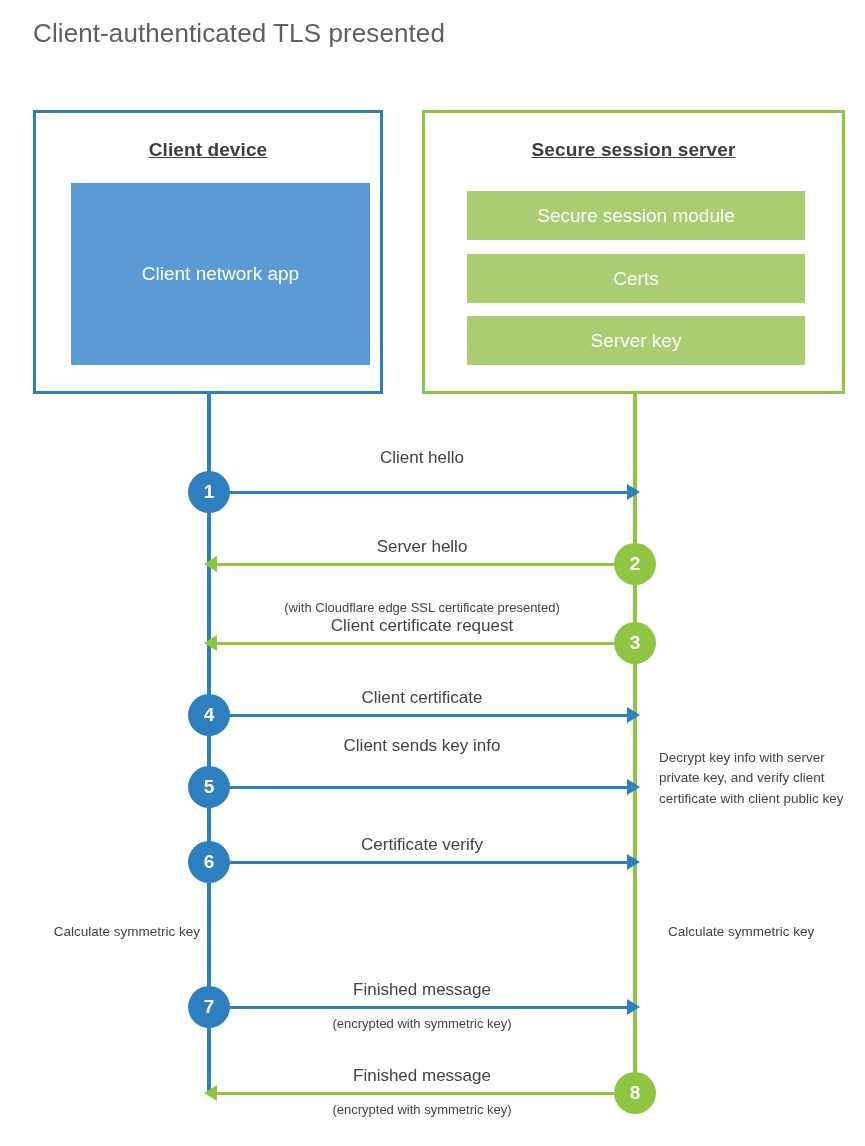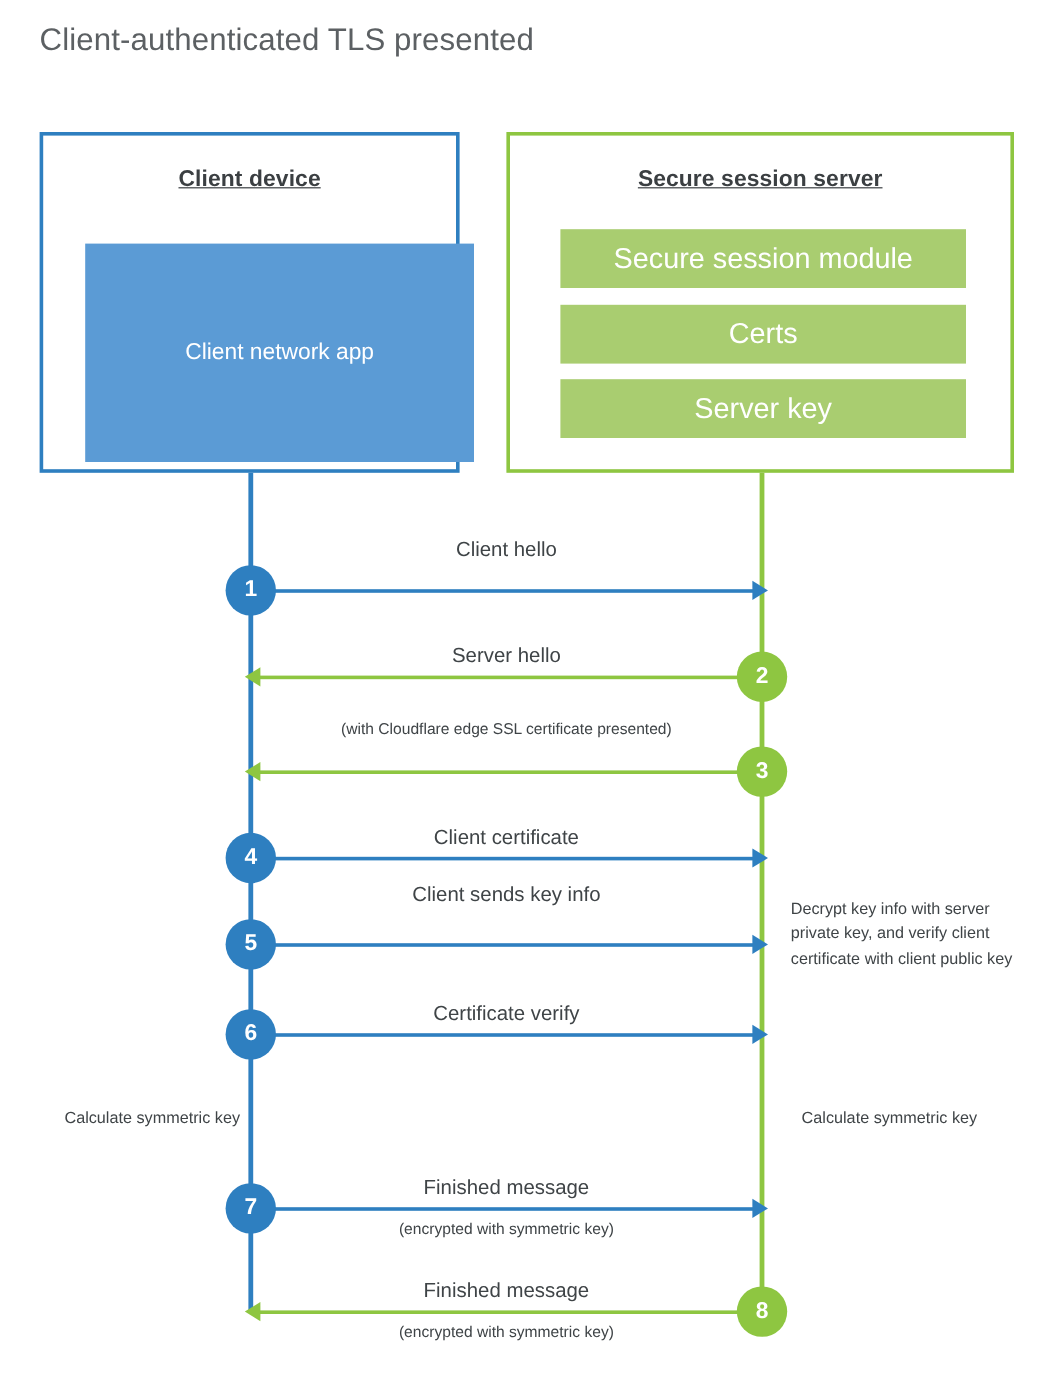--- a/index.html
+++ b/index.html
@@ -56,40 +56,39 @@
     margin-top: 26px;
     letter-spacing: 0.1px;
     text-decoration: underline;
   }
 
   
   #client-network-app {
     position: absolute;
     left: 35px;
     top: 70px;
-    width: 324px;
+    width: 299px;
     height: 182px;
     background: #5b9bd5;
     color: #ffffff;
     font-size: 19px;
     display: flex;
     align-items: center;
     justify-content: center;
     text-align: center;
     line-height: 1.35;
-    margin-top: 20px;
   }
   .server-module {
     position: absolute;
     left: 42px;
     width: 338px;
     height: 49px;
     background: #a9cd70;
     color: #ffffff;
-    font-size: 24px;
+    font-size: 19px;
     display: flex;
     align-items: center;
     justify-content: center;
     text-align: center;
   }
   #server-module-0 { top: 78px; }
   #server-module-1 { top: 141px; }
   #server-module-2 { top: 203px; }
 
   
@@ -222,20 +221,21 @@
     <div class="step-circle client" style="top: 471px;">1</div>
     <div class="msg-label" style="left: 209px; width: 426px; top: 448px;">Client hello</div>
     <div class="arrow-line green" style="left: 215px; width: 420px; top: 563px;"></div>
     <div class="arrow-head left green" style="top: 556px; left: 204px;"></div>
     <div class="step-circle server" style="top: 543px;">2</div>
     <div class="msg-label" style="left: 209px; width: 426px; top: 537px;">Server hello</div>
     <div class="msg-sublabel" style="left: 209px; width: 426px; top: 600px;">(with Cloudflare edge SSL certificate presented)</div>
     <div class="arrow-line green" style="left: 215px; width: 420px; top: 642px;"></div>
     <div class="arrow-head left green" style="top: 635px; left: 204px;"></div>
     <div class="step-circle server" style="top: 622px;">3</div>
+    <div class="msg-label" style="left: 209px; width: 426px; top: 616px;">Client certificate request</div>
     <div class="arrow-line blue" style="left: 209px; width: 420px; top: 714px;"></div>
     <div class="arrow-head right blue" style="top: 707px; left: 627px;"></div>
     <div class="step-circle client" style="top: 694px;">4</div>
     <div class="msg-label" style="left: 209px; width: 426px; top: 688px;">Client certificate</div>
     <div class="arrow-line blue" style="left: 209px; width: 420px; top: 786px;"></div>
     <div class="arrow-head right blue" style="top: 779px; left: 627px;"></div>
     <div class="step-circle client" style="top: 766px;">5</div>
     <div class="msg-label" style="left: 209px; width: 426px; top: 736px;">Client sends key info</div>
     <div class="arrow-line blue" style="left: 209px; width: 420px; top: 861px;"></div>
     <div class="arrow-head right blue" style="top: 854px; left: 627px;"></div>

